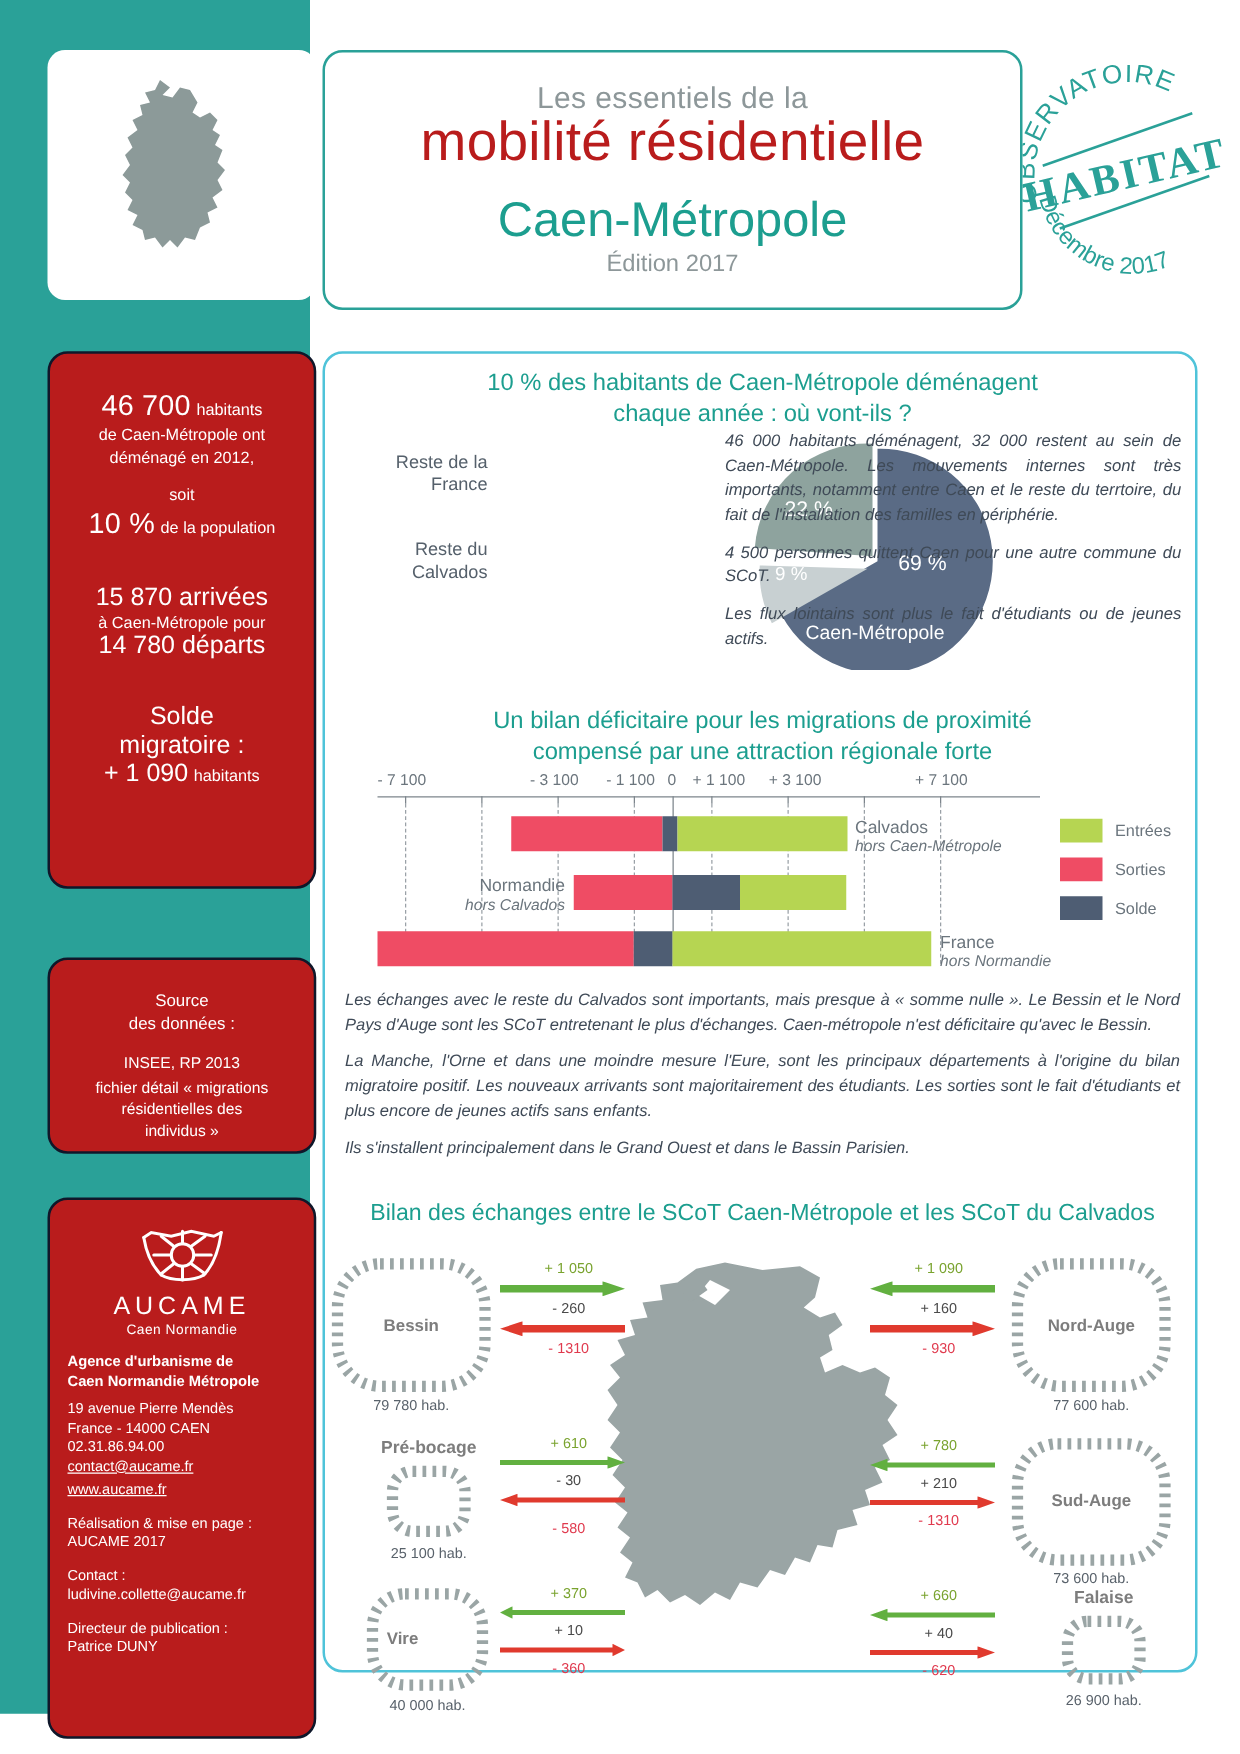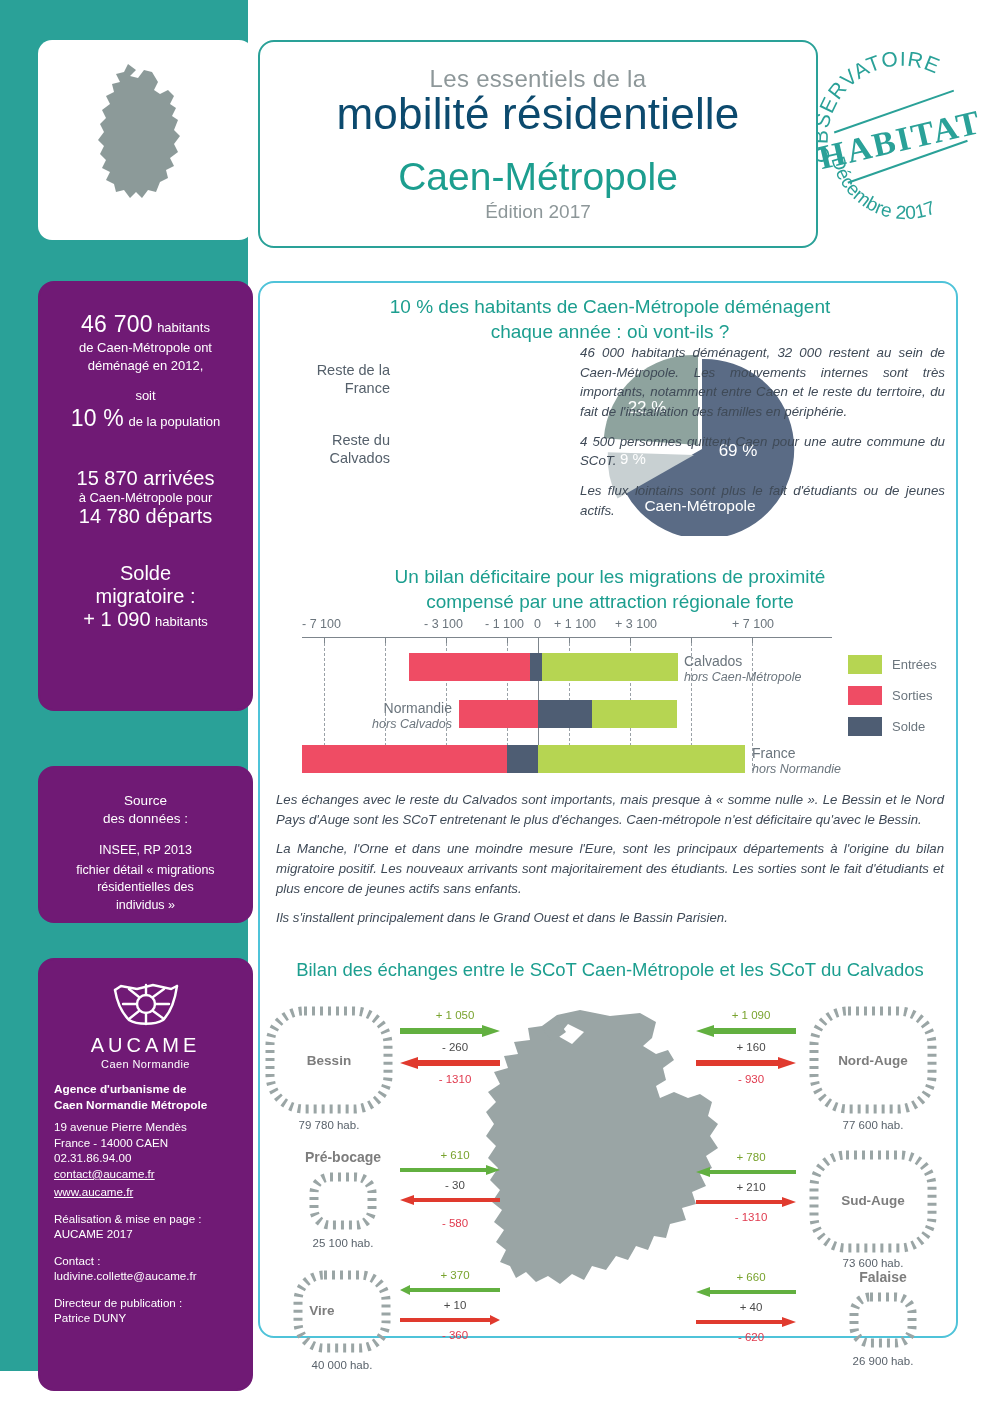--- a/index.html
+++ b/index.html
@@ -21,22 +21,22 @@
   
   .logo-map-card {
     position: absolute; left: 38px; top: 40px; width: 215px; height: 200px;
     background: #ffffff; border-radius: 14px;
     display:flex; align-items:center; justify-content:center;
   }
 
   
   .teal-card {
     position: absolute;
-    background: #701a75;
-    border: 2px solid #701a75;
+    background: #b91c1c;
+    border: 2px solid #0f172a;
     border-radius: 16px;
     color: #ffffff;
     text-align: center;
   }
 
   .stat-card  { left: 38px; top: 281px;  width: 215px; height: 430px; padding: 26px 10px; }
   .src-card   { left: 38px; top: 766px;  width: 215px; height: 157px; padding: 24px 12px; }
   .agency-card{ left: 38px; top: 958px;  width: 215px; height: 433px; padding: 20px 14px 12px 14px; text-align:left; }
 
   .stat-big   { font-size: 23px; font-weight: 400; letter-spacing:.2px; }
@@ -56,21 +56,21 @@
   .ag-txt a, .ag-link { color:#fff; text-decoration: underline; display:block; }
   .ag-block { font-size: 11.6px; line-height:1.34; margin-top: 11px; }
 
   
   .title-card {
     position:absolute; left: 258px; top: 40px; width: 560px; height: 208px;
     background:#ffffff; border: 2px solid #2aa198; border-radius: 16px;
     display:flex; flex-direction:column; align-items:center; justify-content:center;
   }
   .t-small { color:#8d9799; font-size: 24px; font-weight: 300; letter-spacing:.3px; }
-  .t-big   { color:#0c4a6e; font-size: 44px; font-weight: 300; letter-spacing:.2px; line-height:1.05; margin-top:-2px;}
+  .t-big   { color:#b91c1c; font-size: 44px; font-weight: 300; letter-spacing:.2px; line-height:1.05; margin-top:-2px;}
   .t-teal  { color:#1c9e8f; font-size: 39px; font-weight: 400; margin-top: 18px; }
   .t-ed    { color:#8d9799; font-size: 19px; font-weight: 300; margin-top: 2px; }
 
   
   .stamp { position:absolute; left: 818px; top: 52px; width: 165px; height: 180px; }
   .stamp svg { width: 100%; height: 100%; }
 
   
   .content-card {
     position:absolute; left: 258px; top: 281px; width: 700px; height: 1057px;

